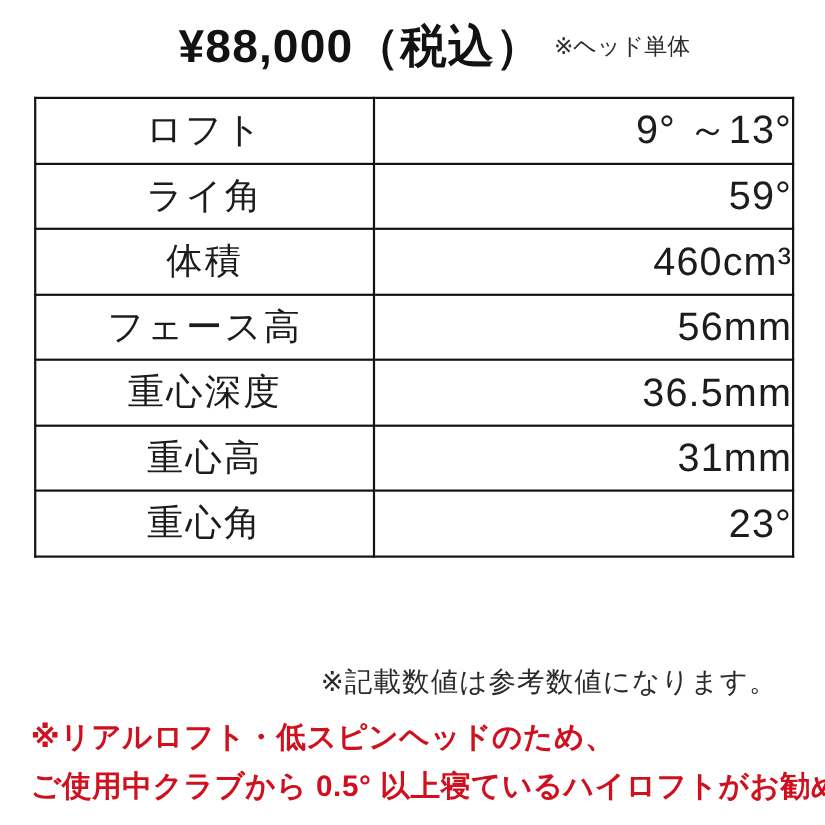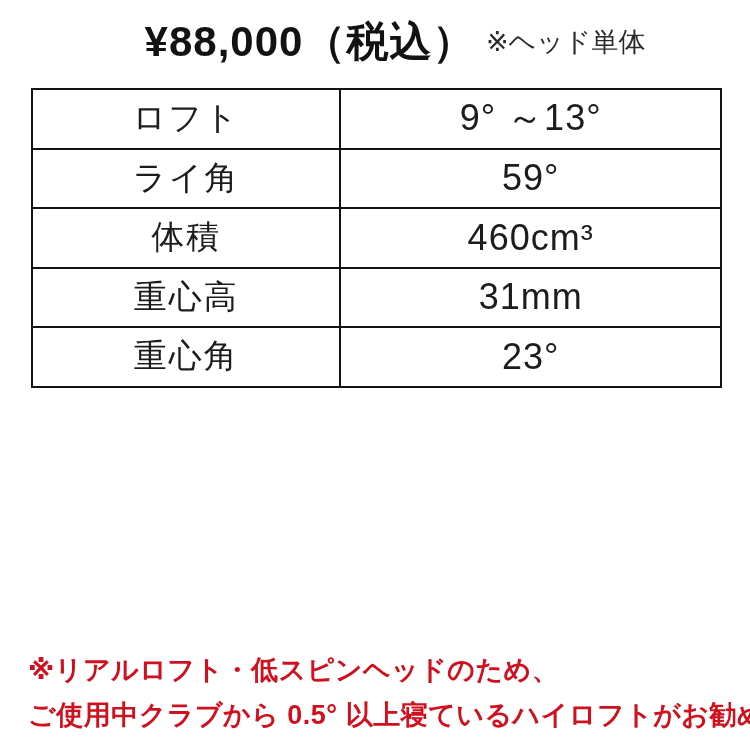--- a/index.html
+++ b/index.html
@@ -27,21 +27,21 @@
   }
   .price {
     font-size: 42px;
     font-weight: 700;
     letter-spacing: 1px;
     color: #121212;
     vertical-align: middle;
     margin-left: 40px;
   }
   .head-note {
-    font-size: 27px;
+    font-size: 21px;
     font-weight: 400;
     color: #2a2a2a;
     margin-left: 6px;
     vertical-align: middle;
   }
 
   
   .spec-table {
     position: absolute;
     top: 88px;
@@ -63,20 +63,21 @@
     letter-spacing: 2px;
     color: #1c1c1c;
     font-weight: 400;
   }
   .spec-table td.value-cell {
     width: 347px;
     font-size: 36px;
     color: #1c1c1c;
     font-weight: 400;
     letter-spacing: 1px;
+    text-align: right;
   }
 
   
   .reference-note {
     position: absolute;
     top: 603px;
     left: 0;
     width: 707px;
     text-align: right;
     font-size: 25px;
@@ -116,28 +117,37 @@
       </tr>
       <tr>
         <td class="label-cell">ライ角</td>
         <td class="value-cell">59°</td>
       </tr>
       <tr>
         <td class="label-cell">体積</td>
         <td class="value-cell">460cm³</td>
       </tr>
       <tr>
+        <td class="label-cell">フェース高</td>
+        <td class="value-cell">56mm</td>
+      </tr>
+      <tr>
+        <td class="label-cell">重心深度</td>
+        <td class="value-cell">36.5mm</td>
+      </tr>
+      <tr>
         <td class="label-cell">重心高</td>
         <td class="value-cell">31mm</td>
       </tr>
       <tr>
         <td class="label-cell">重心角</td>
         <td class="value-cell">23°</td>
       </tr>
     </tbody>
   </table>
 
+  <div class="reference-note">※記載数値は参考数値になります。</div>
 
   <div class="red-note line1">※リアルロフト・低スピンヘッドのため、</div>
 
   <div class="red-note line2">ご使用中クラブから 0.5° 以上寝ているハイロフトがお勧めです。</div>
 
 </div>
 
 </body></html>

